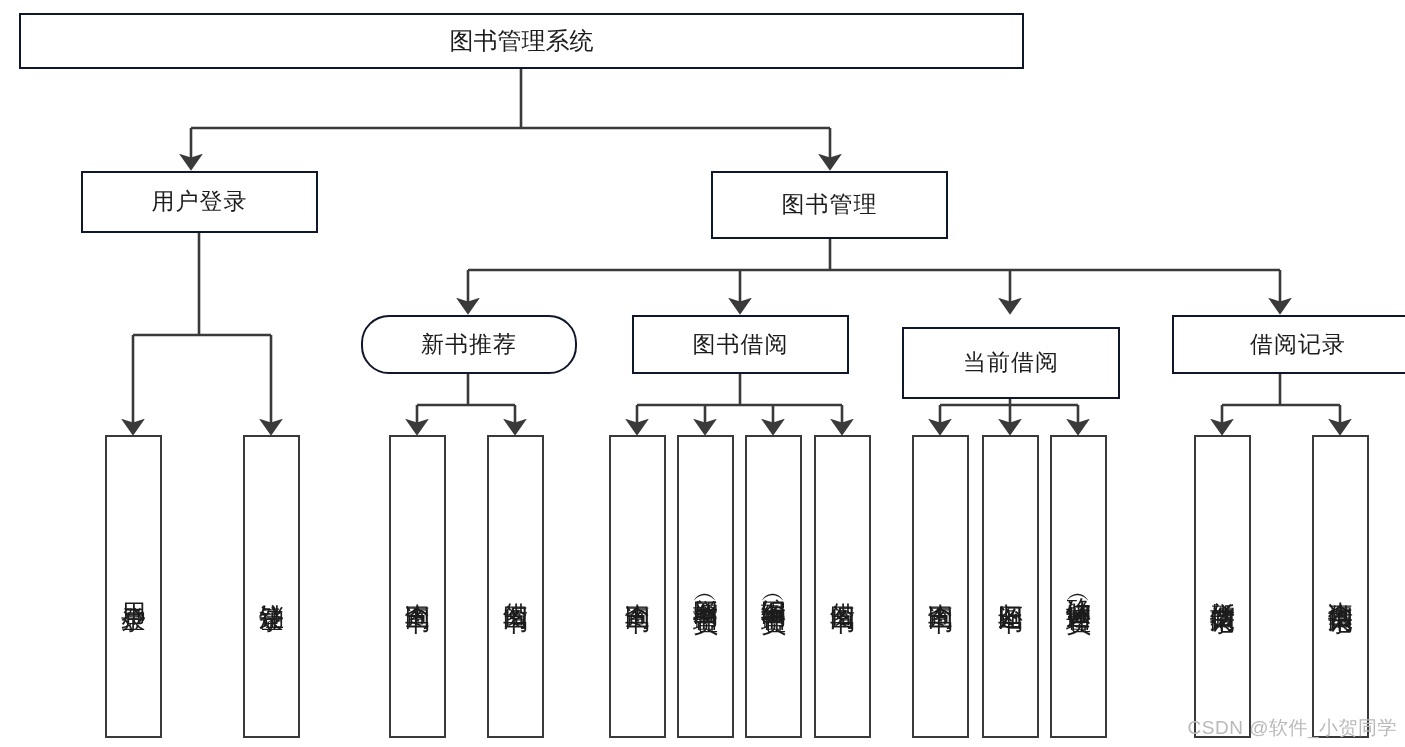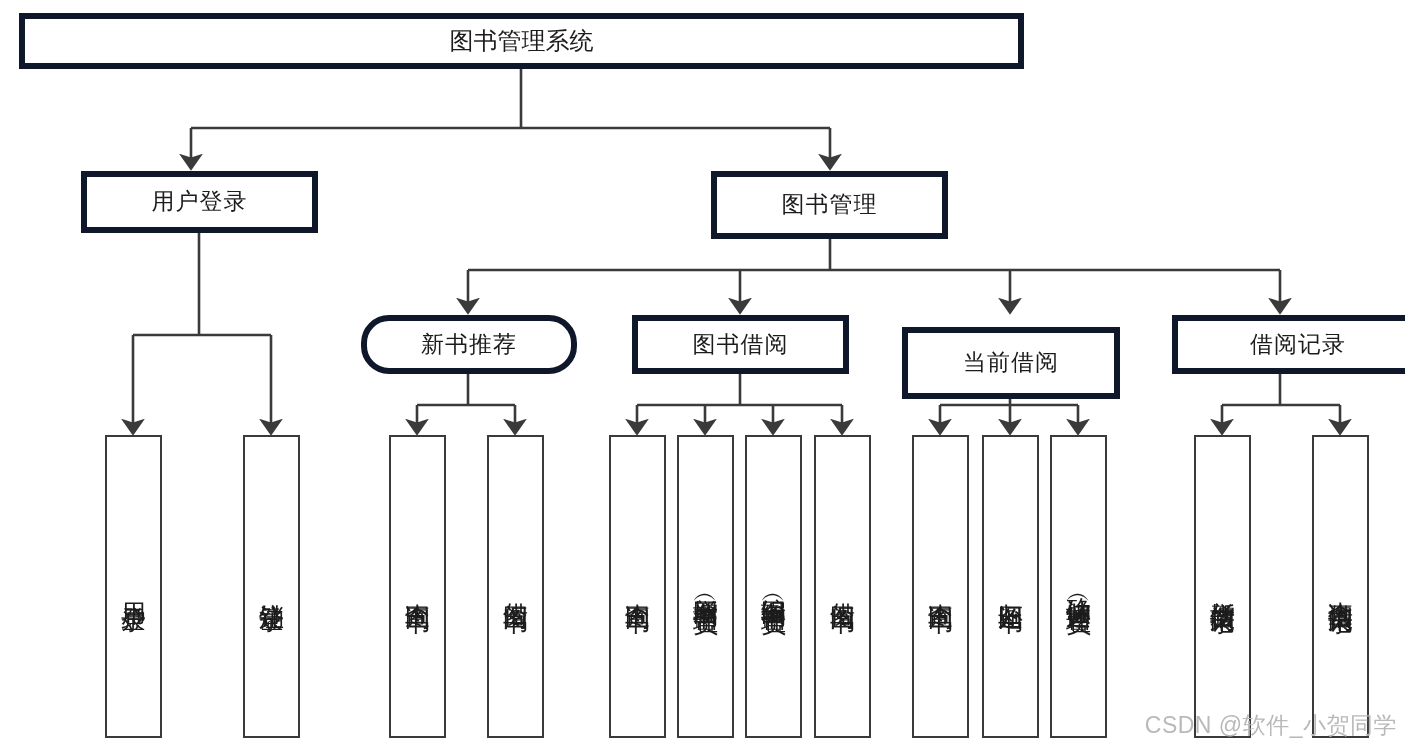--- a/index.html
+++ b/index.html
@@ -13,21 +13,21 @@
   #canvas {
     position: relative;
     width: 1405px;
     height: 747px;
     background: #ffffff;
     overflow: hidden;
   }
   .node {
     position: absolute;
     box-sizing: border-box;
-    border: 6px solid #0f172a;
+    border: 2px solid #0f172a;
     background: #ffffff;
     display: flex;
     align-items: center;
     justify-content: center;
     color: #1c1c1c;
   }
   .node.h {
     font-size: 23px;
     line-height: 1.2;
     letter-spacing: 1px;
@@ -59,21 +59,21 @@
     left: 0;
     top: 0;
     width: 1405px;
     height: 747px;
     pointer-events: none;
   }
   .watermark {
     position: absolute;
     right: 8px;
     bottom: 6px;
-    font-size: 23px;
+    font-size: 19px;
     color: #b9b9b9;
     letter-spacing: 0.5px;
     white-space: nowrap;
   }
 </style>
 </head>
 <body>
 
 <div id="canvas">
 

